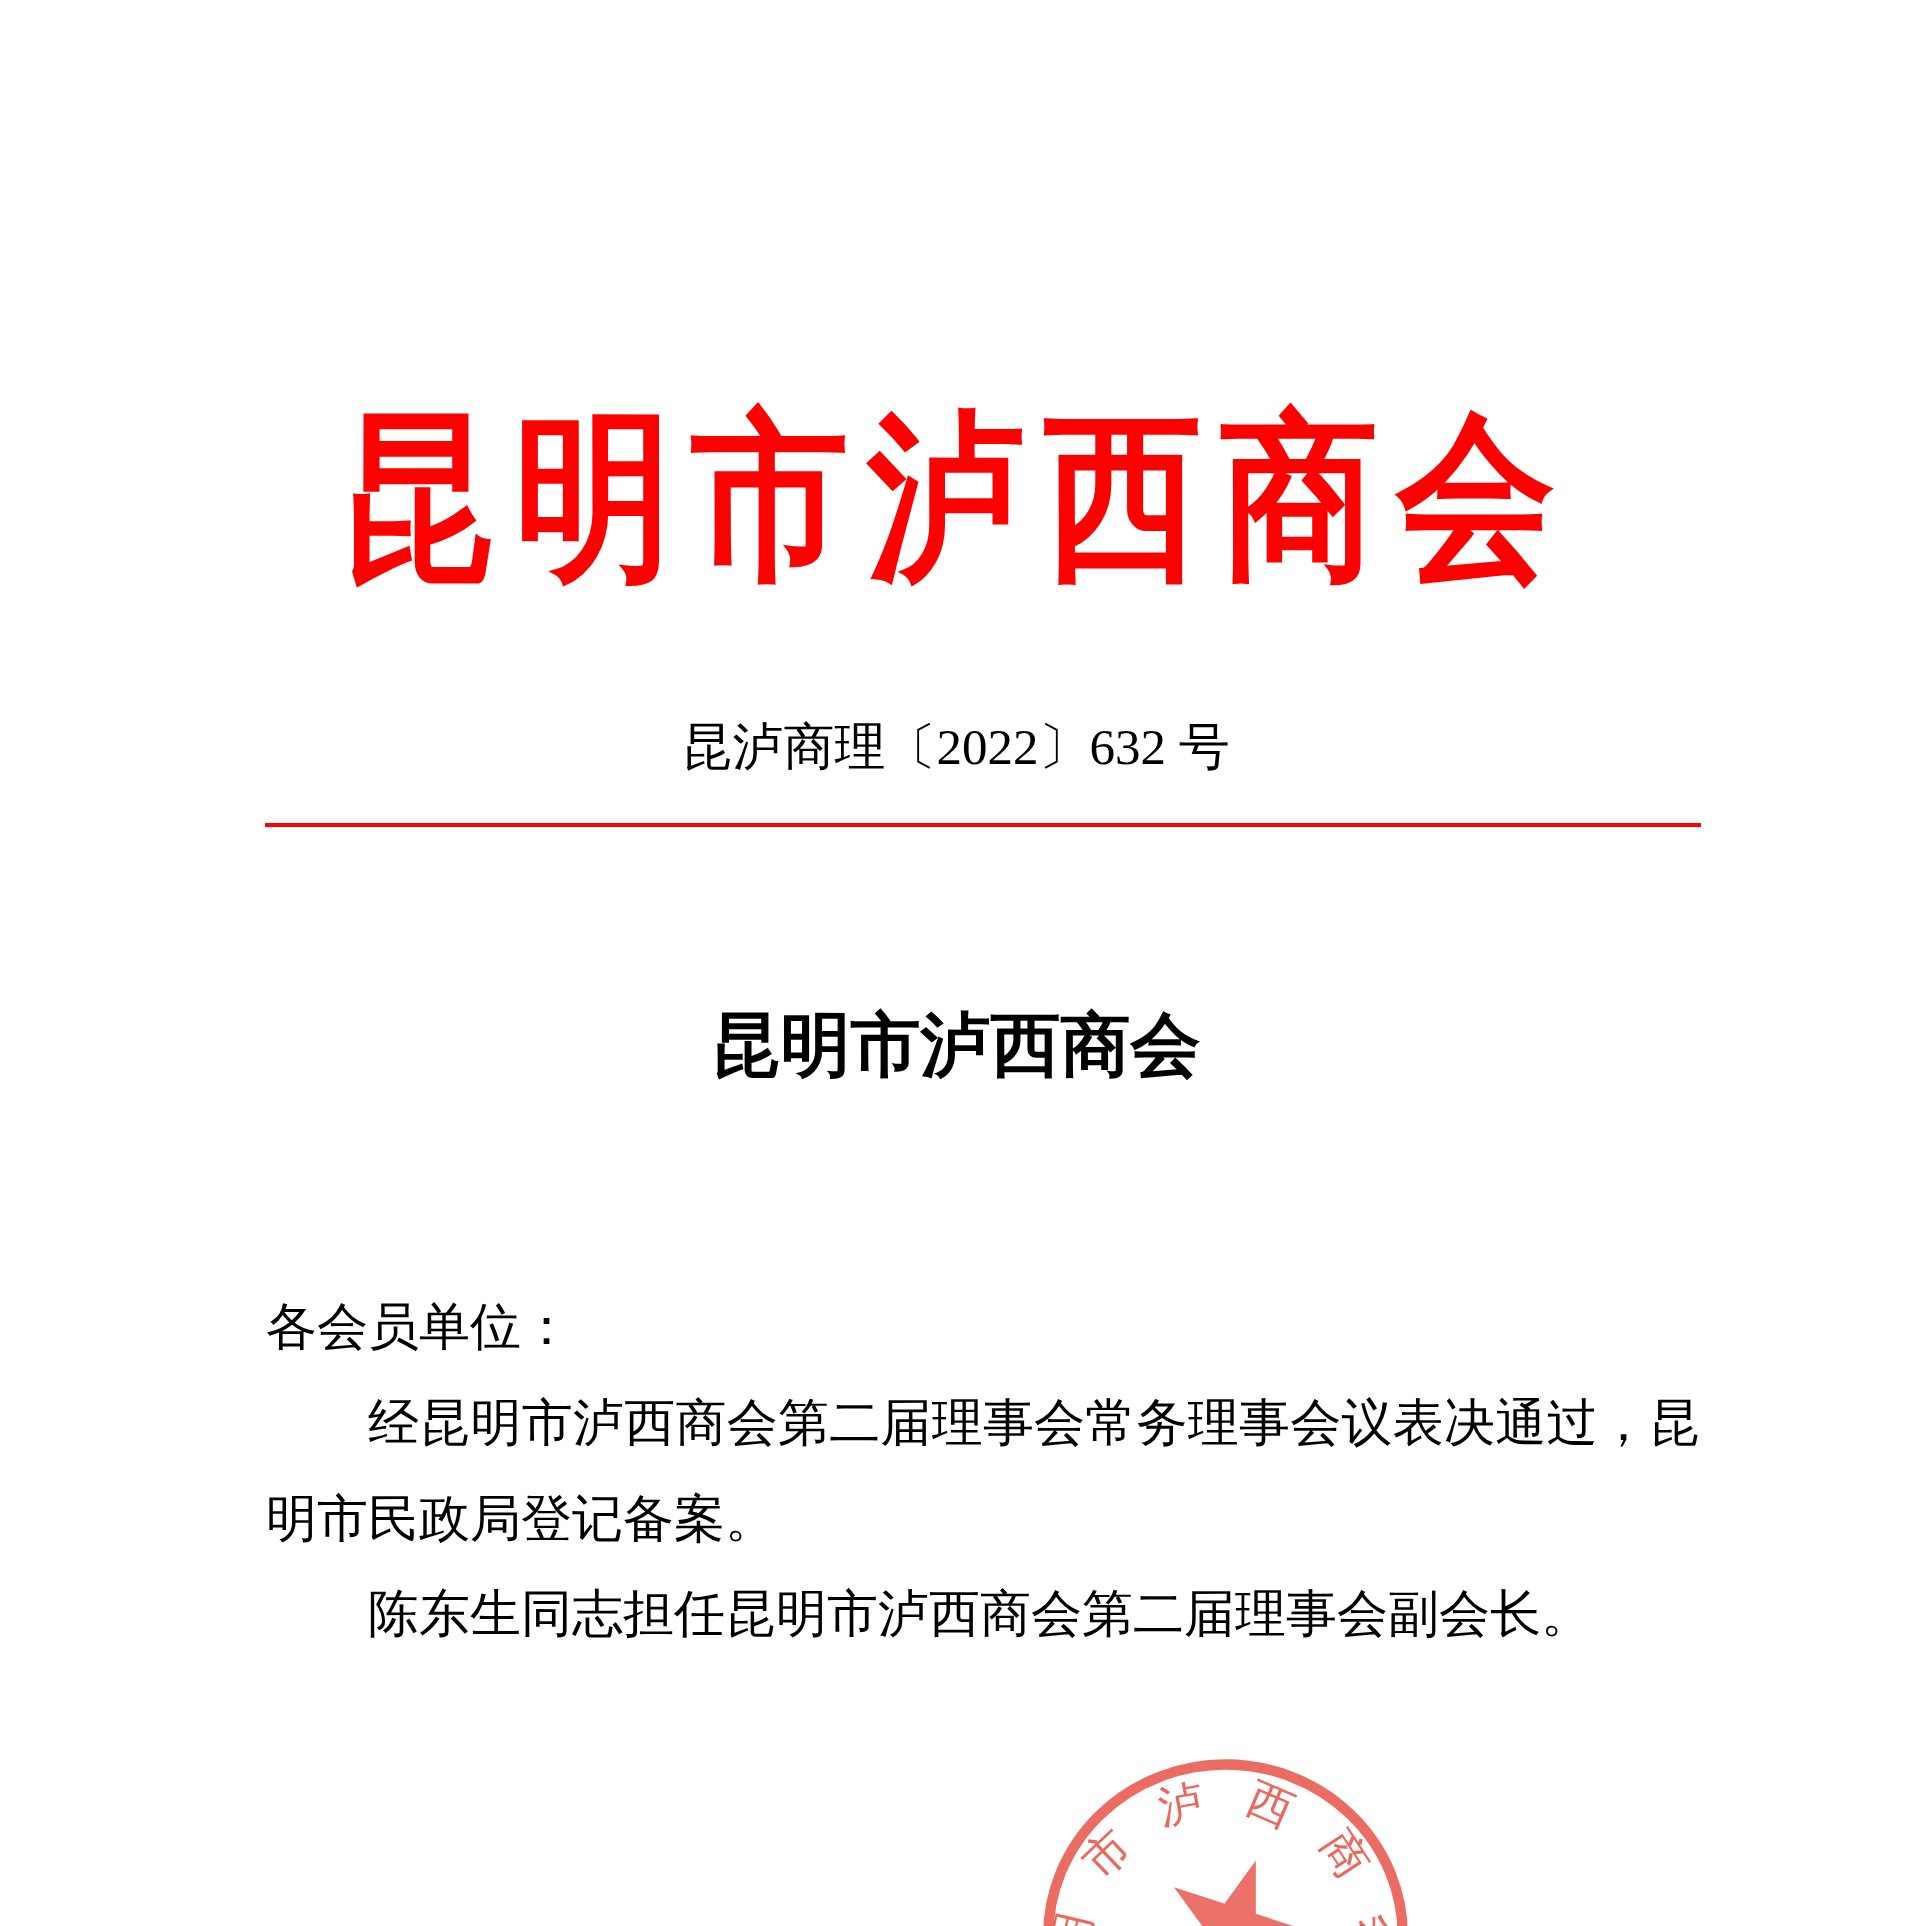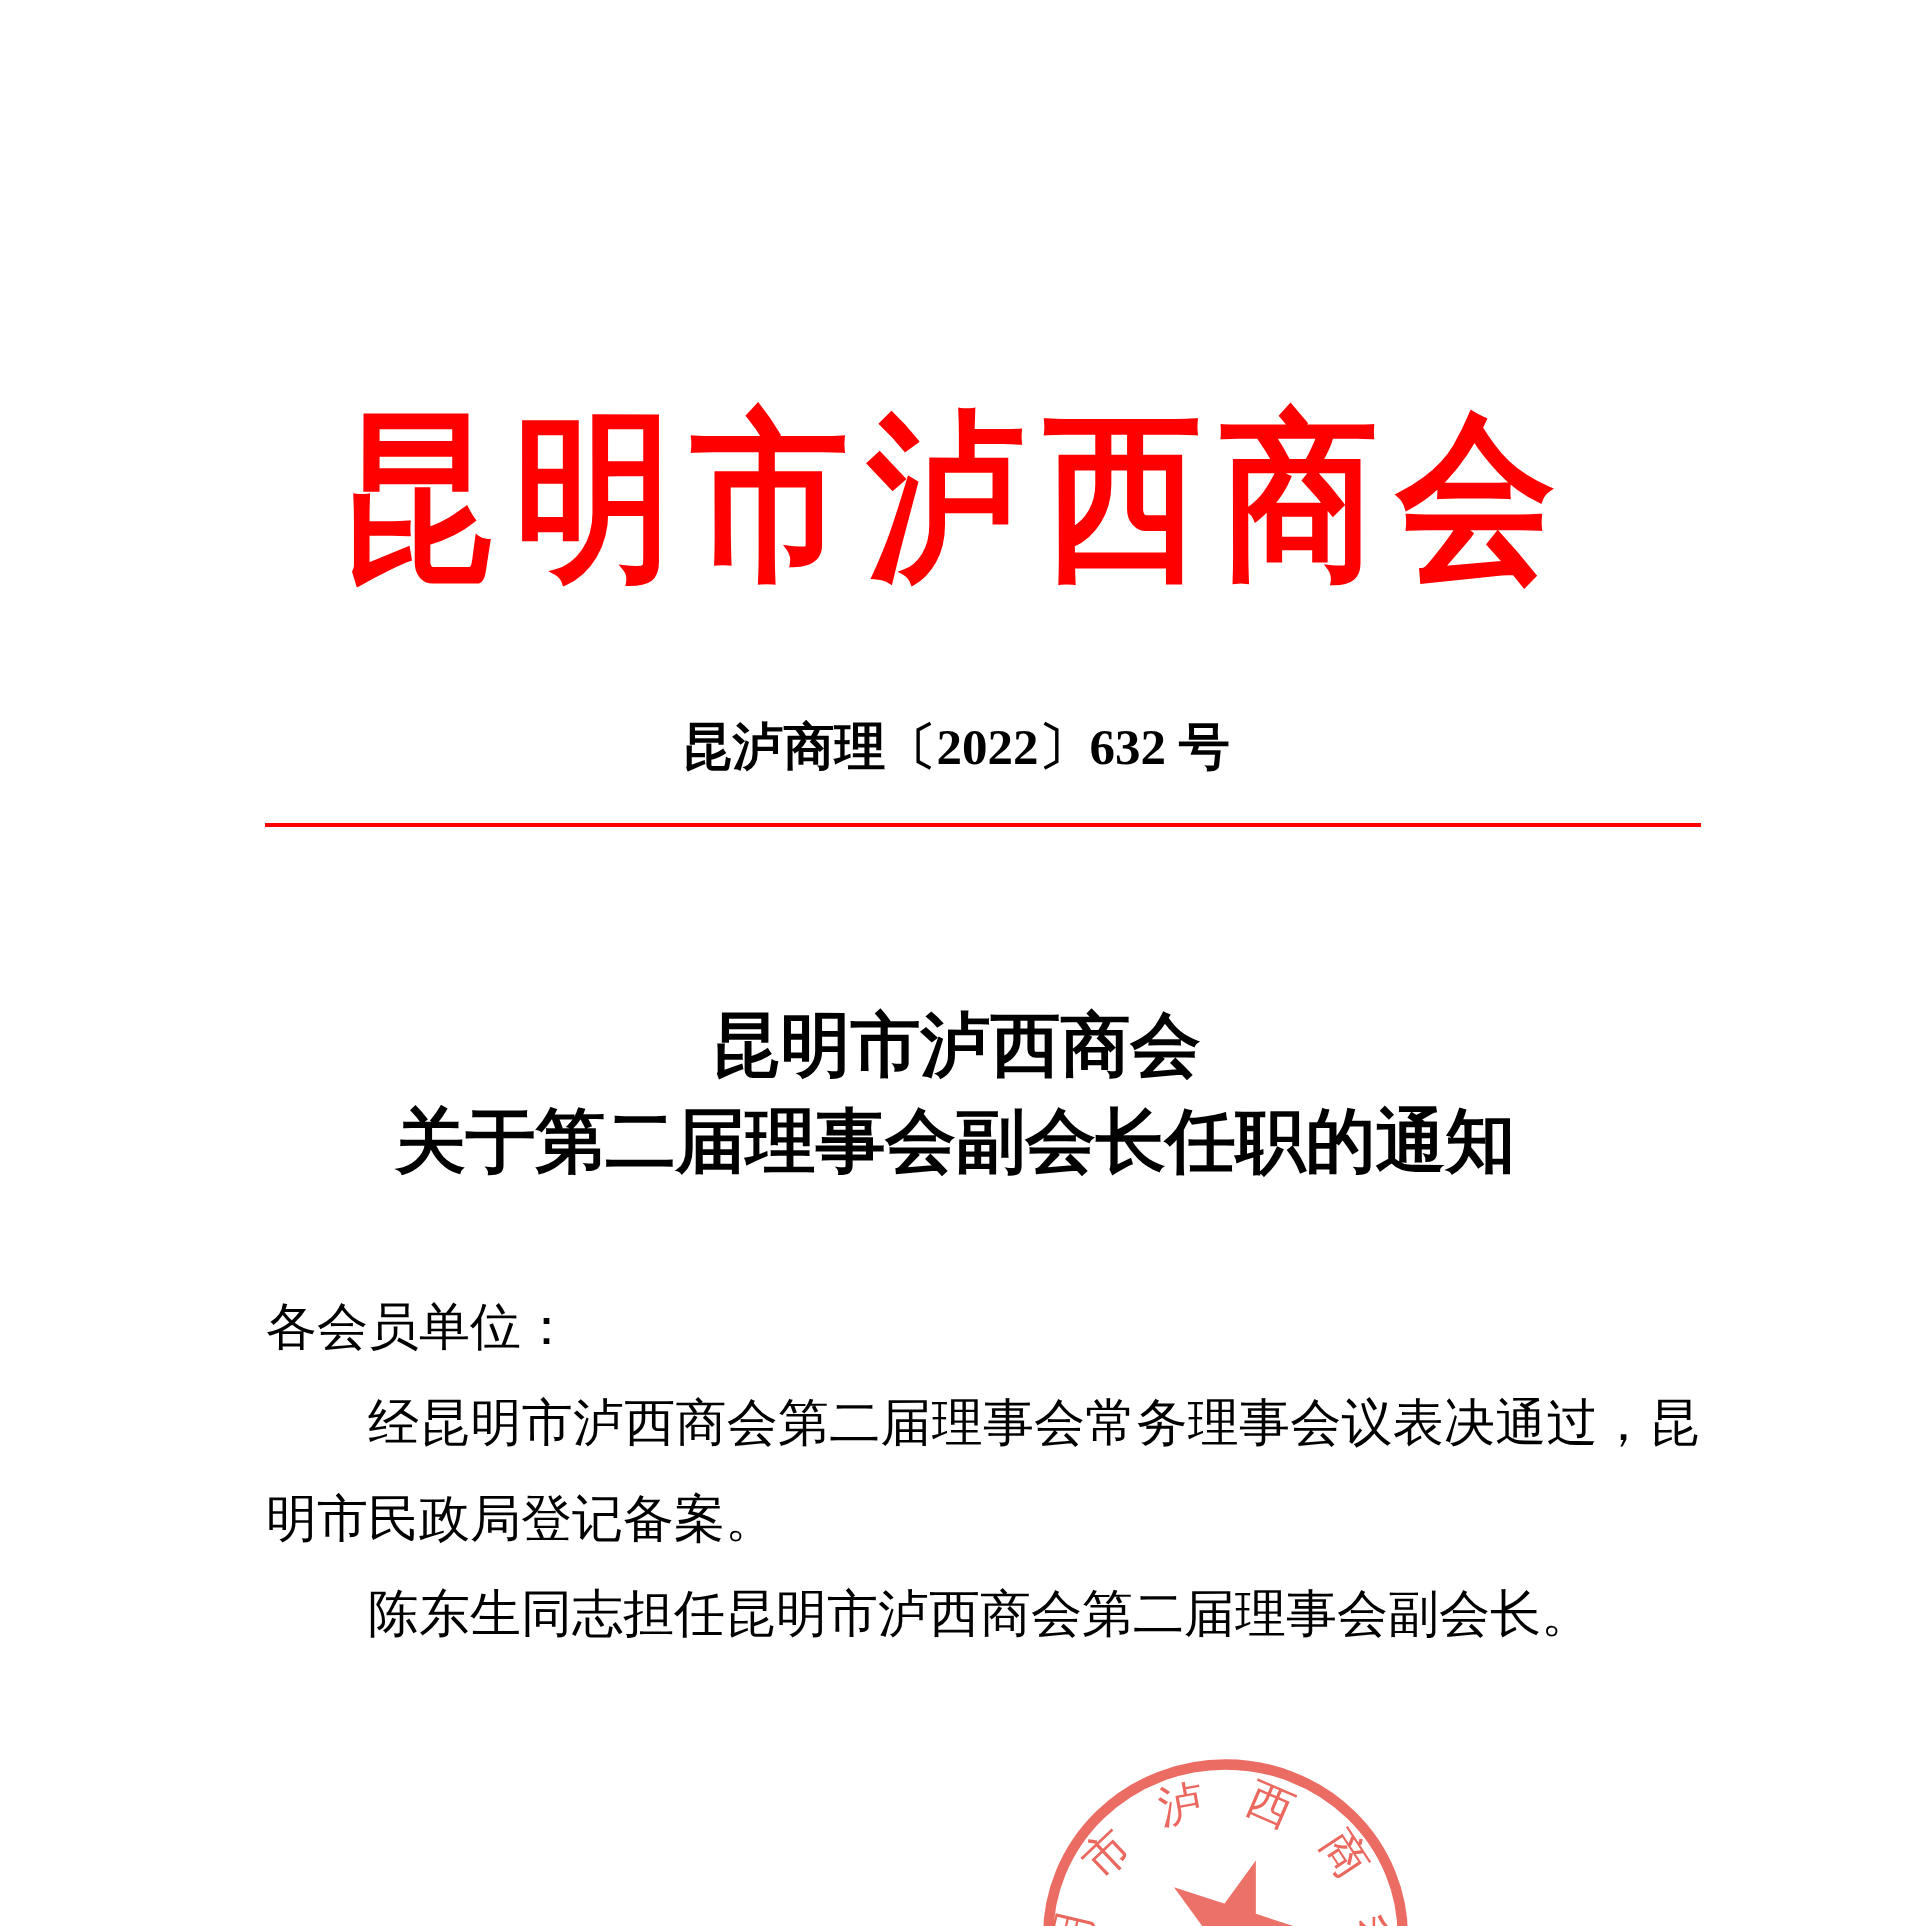--- a/index.html
+++ b/index.html
@@ -21,21 +21,20 @@
     letter-spacing:18.5px;
     color:#ff0000;
     transform:scaleY(1.15);
     white-space:nowrap;
   }
   .doc-number{
     left:0;right:0;top:722px;
     text-align:center;
     font-size:51px;line-height:51px;
     white-space:nowrap;
-    font-weight:bold;
   }
   .red-rule{
     left:265px;top:823px;width:1436px;height:4.2px;
     background:#ff0000;
   }
   
   .doc-title{
     left:0;right:0;top:998px;
     text-align:center;
     font-size:70px;line-height:96px;
@@ -69,21 +68,20 @@
 <div class="page">
 
   <div class="abs masthead">昆明市泸西商会</div>
 
   <div class="abs doc-number">昆泸商理〔2022〕632 号</div>
 
   <div class="abs red-rule"></div>
 
   <div class="abs doc-title">
     <div>昆明市泸西商会</div>
-    <div>关于第二届理事会副会长任职的通知</div>
   </div>
 
   <div class="abs body-line" style="top:1302px">各会员单位：</div>
   <div class="abs body-line justify" style="top:1398px">经昆明市泸西商会第二届理事会常务理事会议表决通过，昆</div>
   <div class="abs body-line" style="top:1494px">明市民政局登记备案。</div>
   <div class="abs body-line indent2" style="top:1589px">陈东生同志担任昆明市泸西商会第二届理事会副会长。</div>
 
   <svg class="abs stamp" viewBox="0 0 1030 960" xmlns="http://www.w3.org/2000/svg">
     <defs>
       <path id="arcTop" d="M 239 756 A 360 360 0 1 1 791 756" fill="none"></path>

